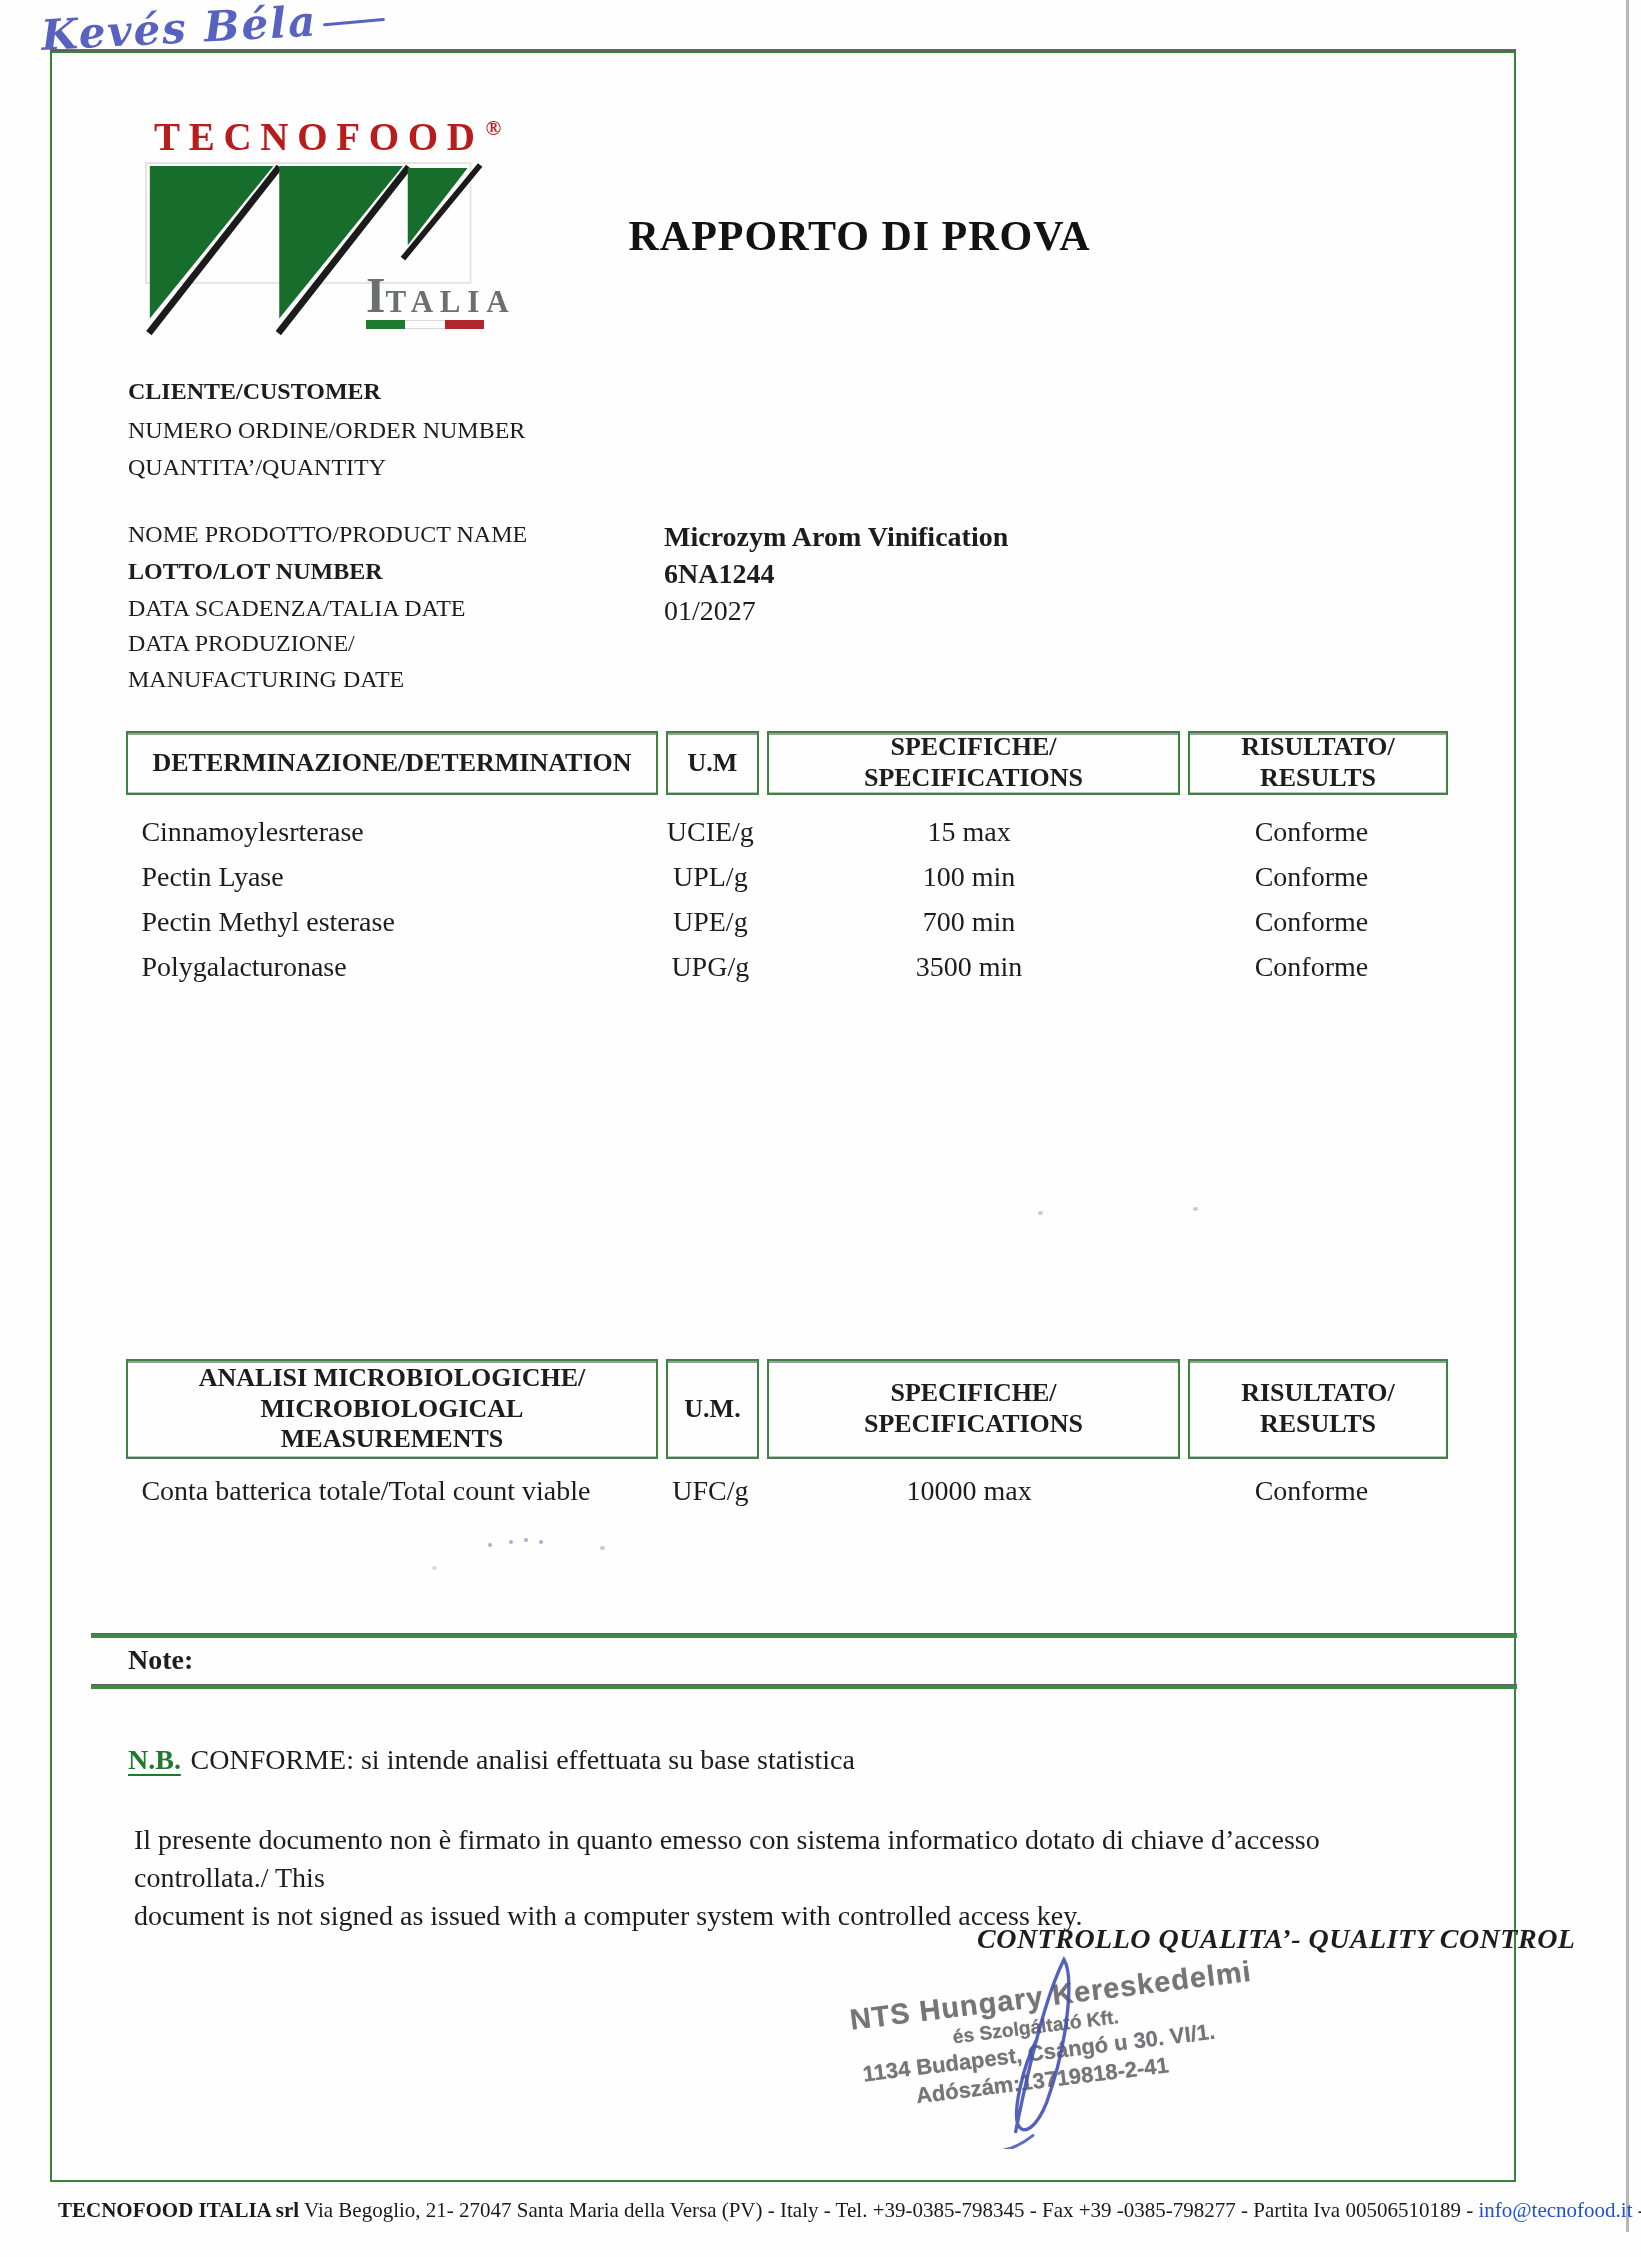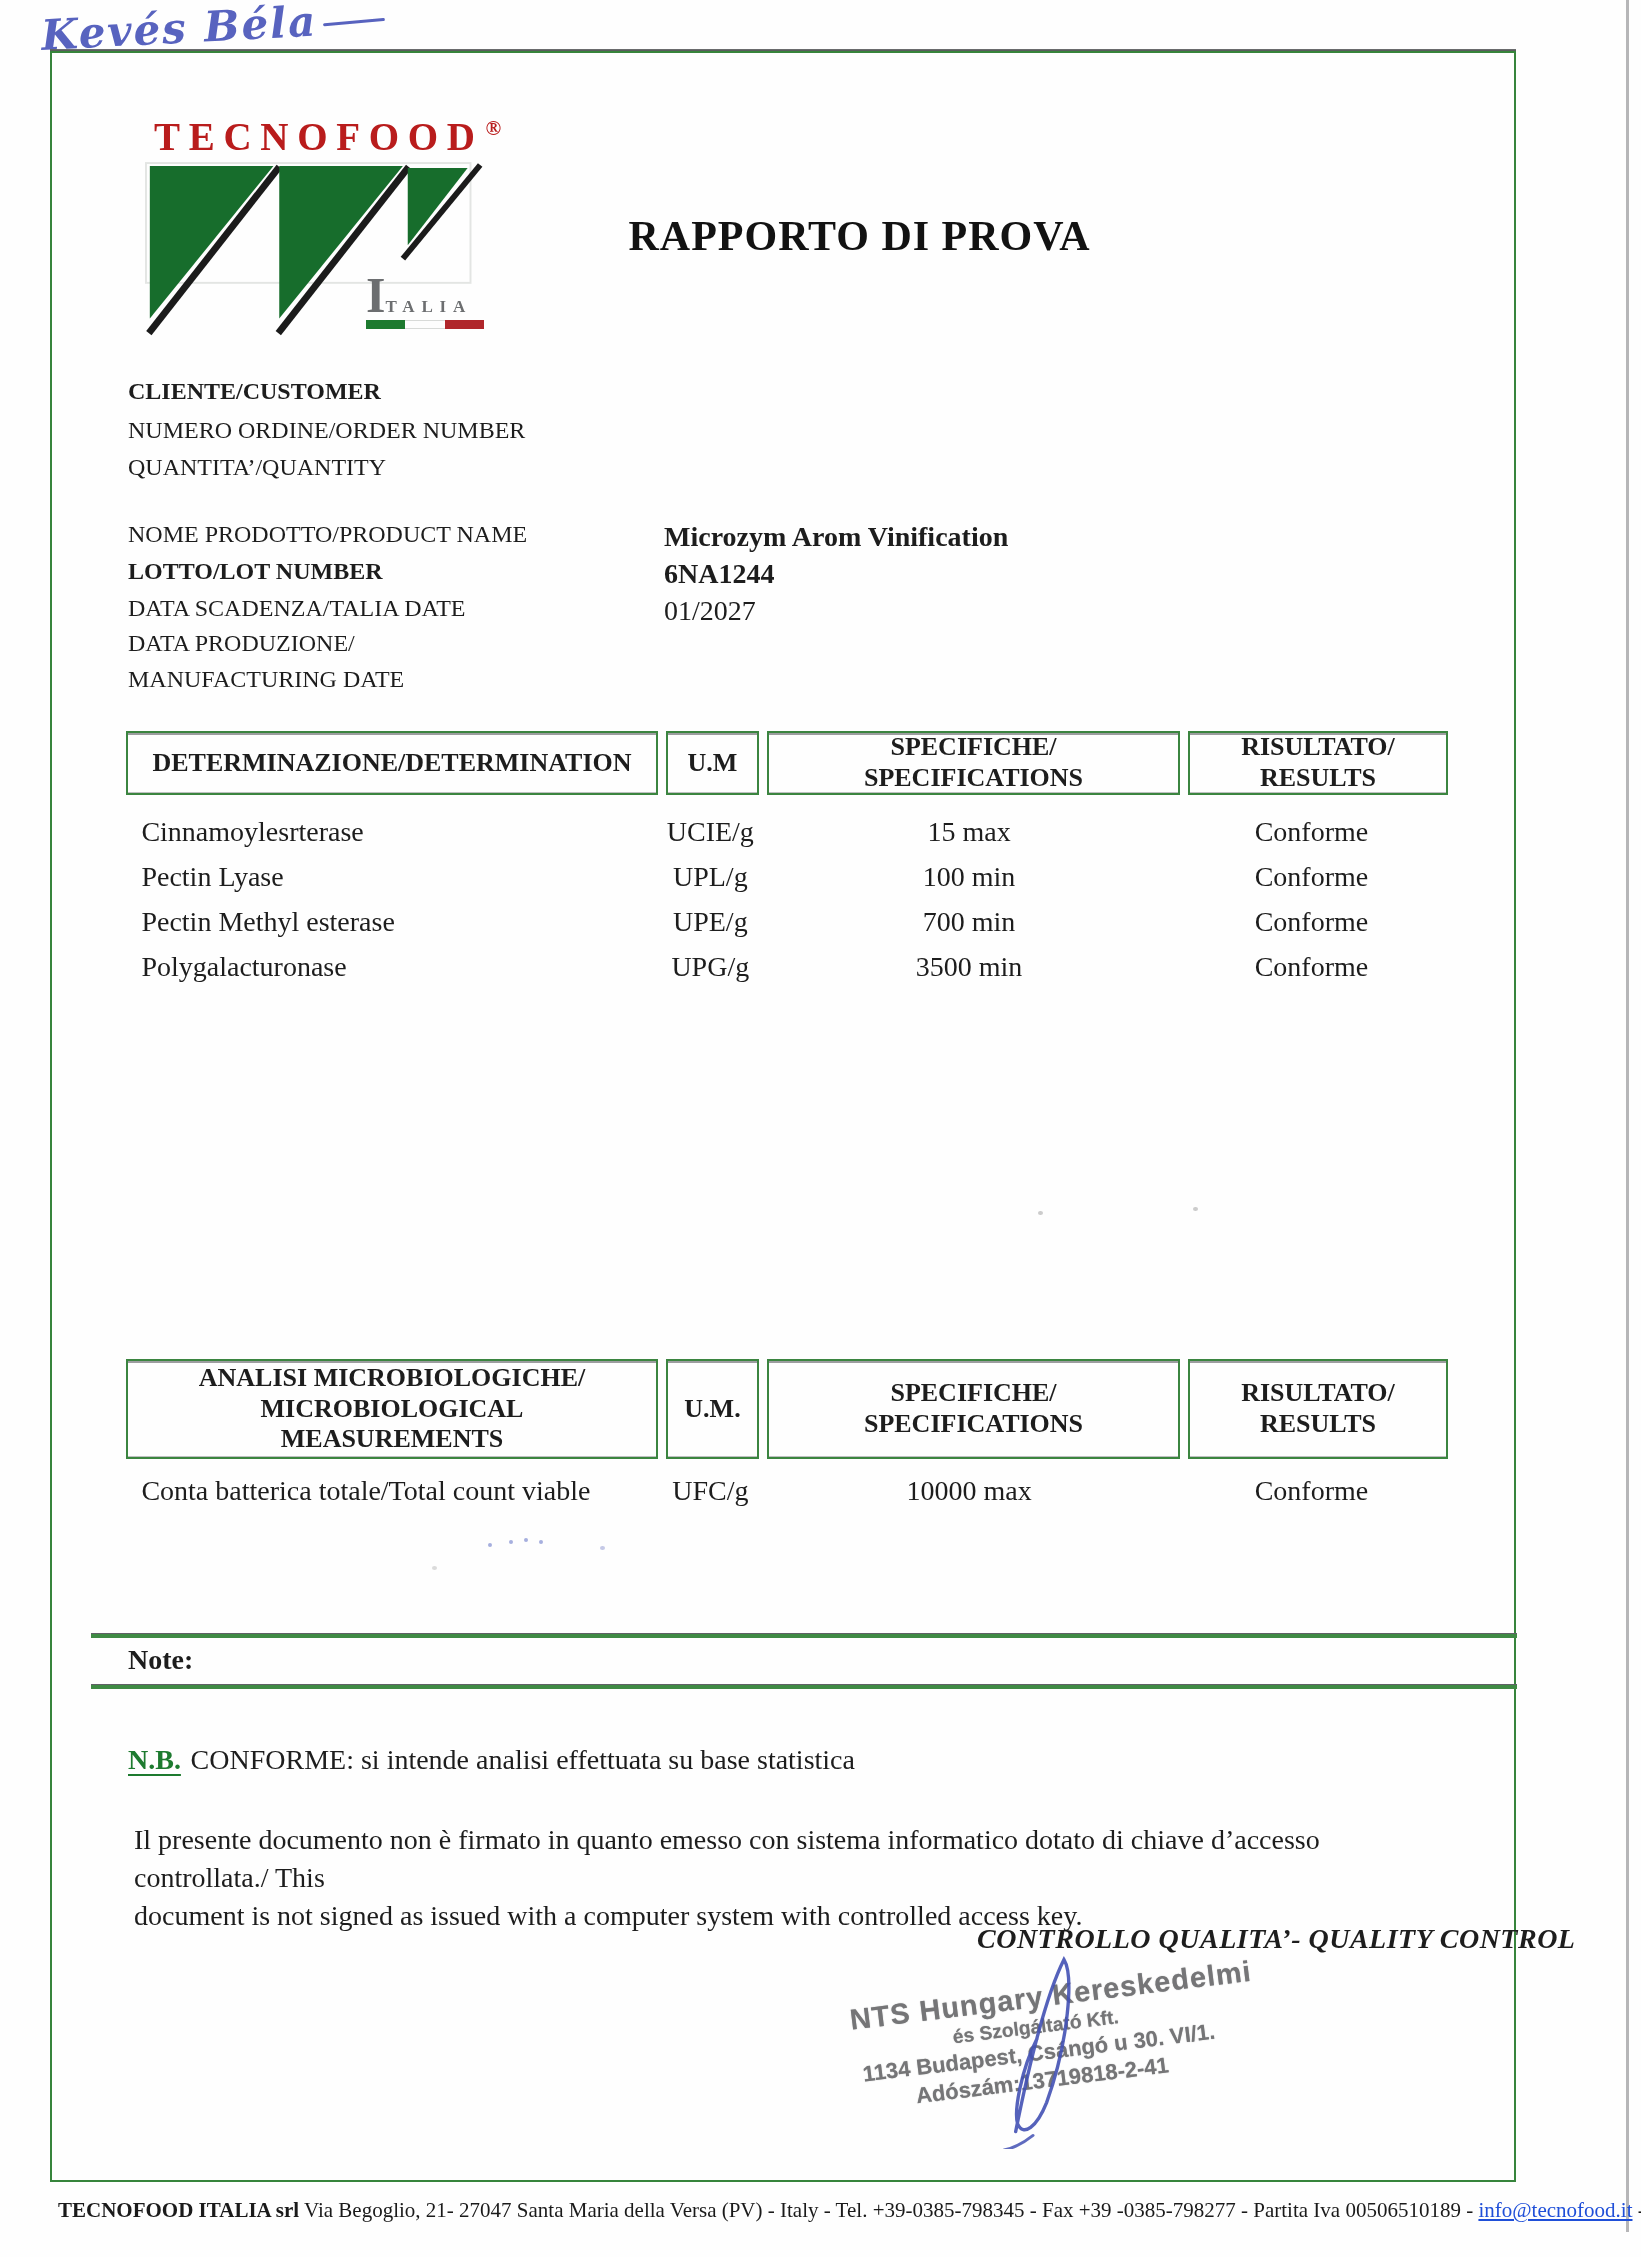--- a/index.html
+++ b/index.html
@@ -18,21 +18,21 @@
   .frame{left:50px;top:51px;width:1462px;height:2127px;border:2.9px solid #37843c;
     box-shadow:0 -1.9px 0 #5a5b5e;}
   .scanline{left:1626px;top:0;width:2.9px;height:2232px;background:#b6b6b8;}
 
   
   .brand{left:154px;top:114px;font-size:39px;font-weight:bold;color:#b91c1c;letter-spacing:8.7px;}
   .brand sup{font-size:21px;letter-spacing:0;vertical-align:15.4px;margin-left:1.9px;}
   .sails{left:145px;top:162px;}
   .italia{left:366px;top:276px;color:#6c6e70;font-weight:bold;white-space:nowrap;}
   .italia .big-i{font-size:50px;line-height:39px;}
-  .italia .rest{font-size:17px;letter-spacing:6.8px;}
+  .italia .rest{font-size:31px;letter-spacing:6.8px;}
   .flagstrip{left:366px;top:320px;width:118px;height:8.7px;display:flex;}
   .flagstrip .g{flex:1;background:#1d7a2f;}
   .flagstrip .w{flex:1;background:#fdfdfd;border-top:1px solid #d8dad8;border-bottom:1px solid #d8dad8;}
   .flagstrip .r{flex:1;background:#b0262b;}
 
   .title{left:618px;top:212px;width:483px;text-align:center;font-size:42px;font-weight:bold;
     letter-spacing:1px;color:#121212;}
 
   
   .lbl{left:128px;font-size:24px;white-space:nowrap;}
@@ -65,21 +65,21 @@
 
   .stamp{left:848px;top:2004px;width:367px;transform:rotate(-7deg);transform-origin:left top;
     color:#57585a;font-family:"Liberation Sans","DejaVu Sans",sans-serif;font-weight:bold;
     text-align:center;opacity:.82;text-shadow:0 0 1px rgba(87,88,90,.7);}
   .stamp .l1{font-size:29px;letter-spacing:1px;white-space:nowrap;}
   .stamp .l2{font-size:19.3px;margin-top:1.9px;}
   .stamp .l3{font-size:22px;margin-top:1.9px;white-space:nowrap;}
   .stamp .l4{font-size:22px;margin-top:1.9px;}
 
   .footer{left:58px;top:2198px;width:1545px;font-size:21px;white-space:nowrap;color:#1a1a1a;}
-  .footer .email{color:#1f4fd8;text-decoration:underline;cursor:pointer;}
+  .footer .email{color:#1f4fd8;cursor:pointer;}
 
   .speck{border-radius:50%;}
 </style>
 </head>
 <body>
 
 <div id="page">
 
   <div class="abs handwriting"><span>Kevés Béla</span><span class="flourish"></span></div>
 

